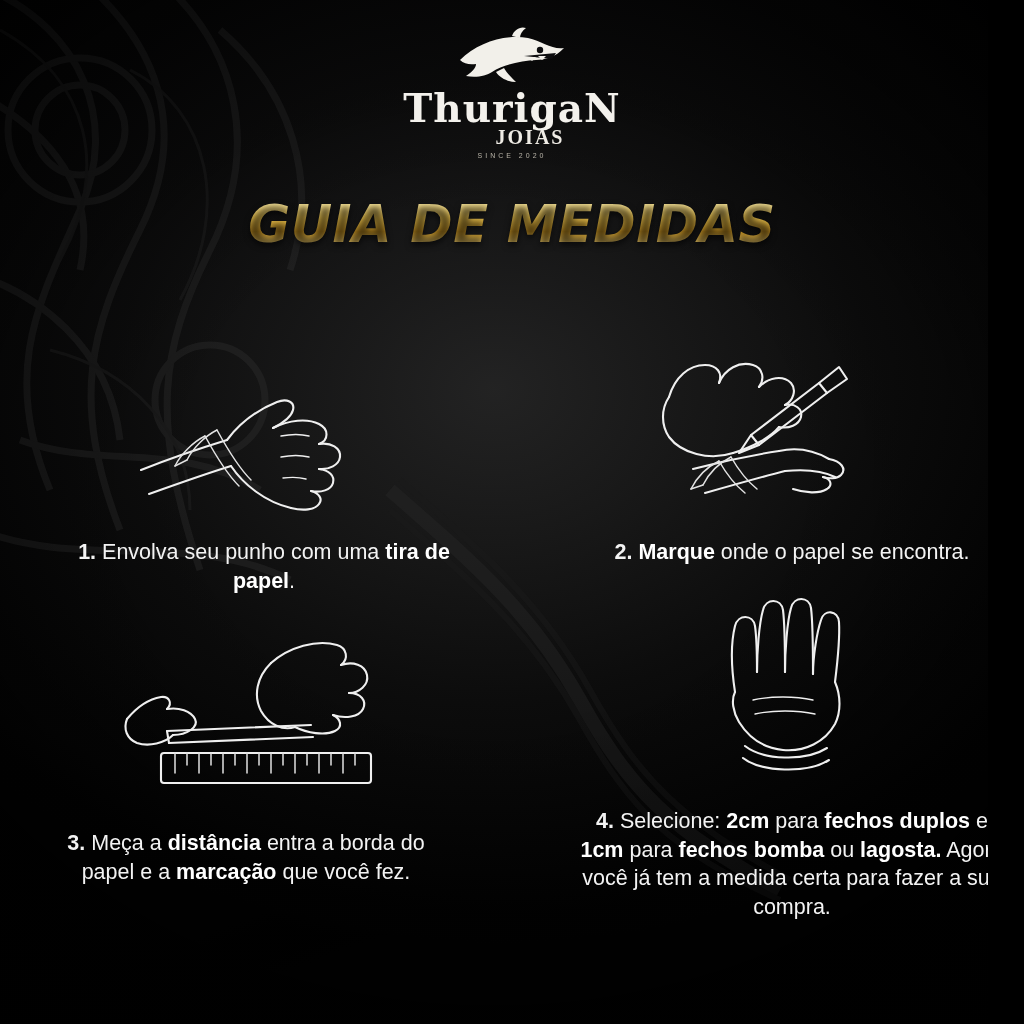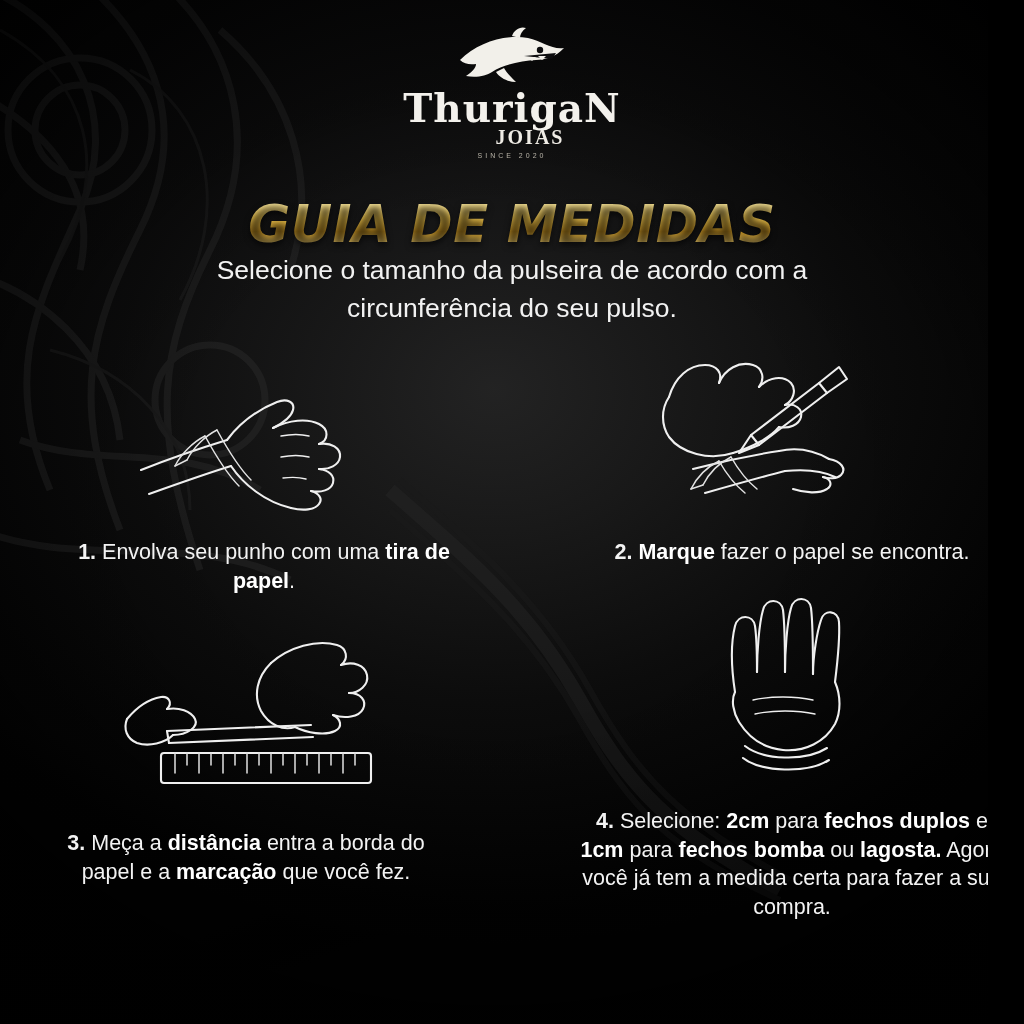--- a/index.html
+++ b/index.html
@@ -236,21 +236,20 @@
           <path d="M76 31 l4 4 4-4 z"></path>
           <path d="M86 30 l4 4 4-4 z"></path>
         </g>
       </svg>
       <div class="logo-word">ThurigaN</div>
       <div class="logo-word-2">JOIAS</div>
       <div class="logo-since">SINCE 2020</div>
     </div>
 
     <div class="title">GUIA DE MEDIDAS</div>
-    <div class="subtitle">Selecione o tamanho da pulseira de acordo com a circunferência do seu pulso.</div>
 
     <div class="steps">
 
       <div class="row row-1">
 
         <div class="cell cell-1">
           <div class="art">
             <svg width="250" height="160" viewBox="0 0 250 160">
               <g class="stroke">
 
@@ -311,21 +310,21 @@
 
                 <path d="M86 104 C 94 118, 102 128, 112 136"></path>
                 <path d="M98 100 C 106 114, 114 124, 124 132"></path>
                 <path d="M86 104 C 74 110, 64 120, 58 132"></path>
                 <path d="M98 100 C 86 106, 76 116, 70 128"></path>
                 <path d="M58 132 L 70 128"></path>
               </g>
             </svg>
           </div>
           <div class="caption">
-            <span class="num">2.</span><b> Marque</b><span> fazer o papel se encontra.</span>
+            <span class="num">2.</span><b> Marque</b><span> onde o papel se encontra.</span>
           </div>
         </div>
 
       </div>
 
       <div class="row row-2">
 
         <div class="cell cell-3">
           <div class="art">
             <svg width="290" height="170" viewBox="0 0 290 170">

